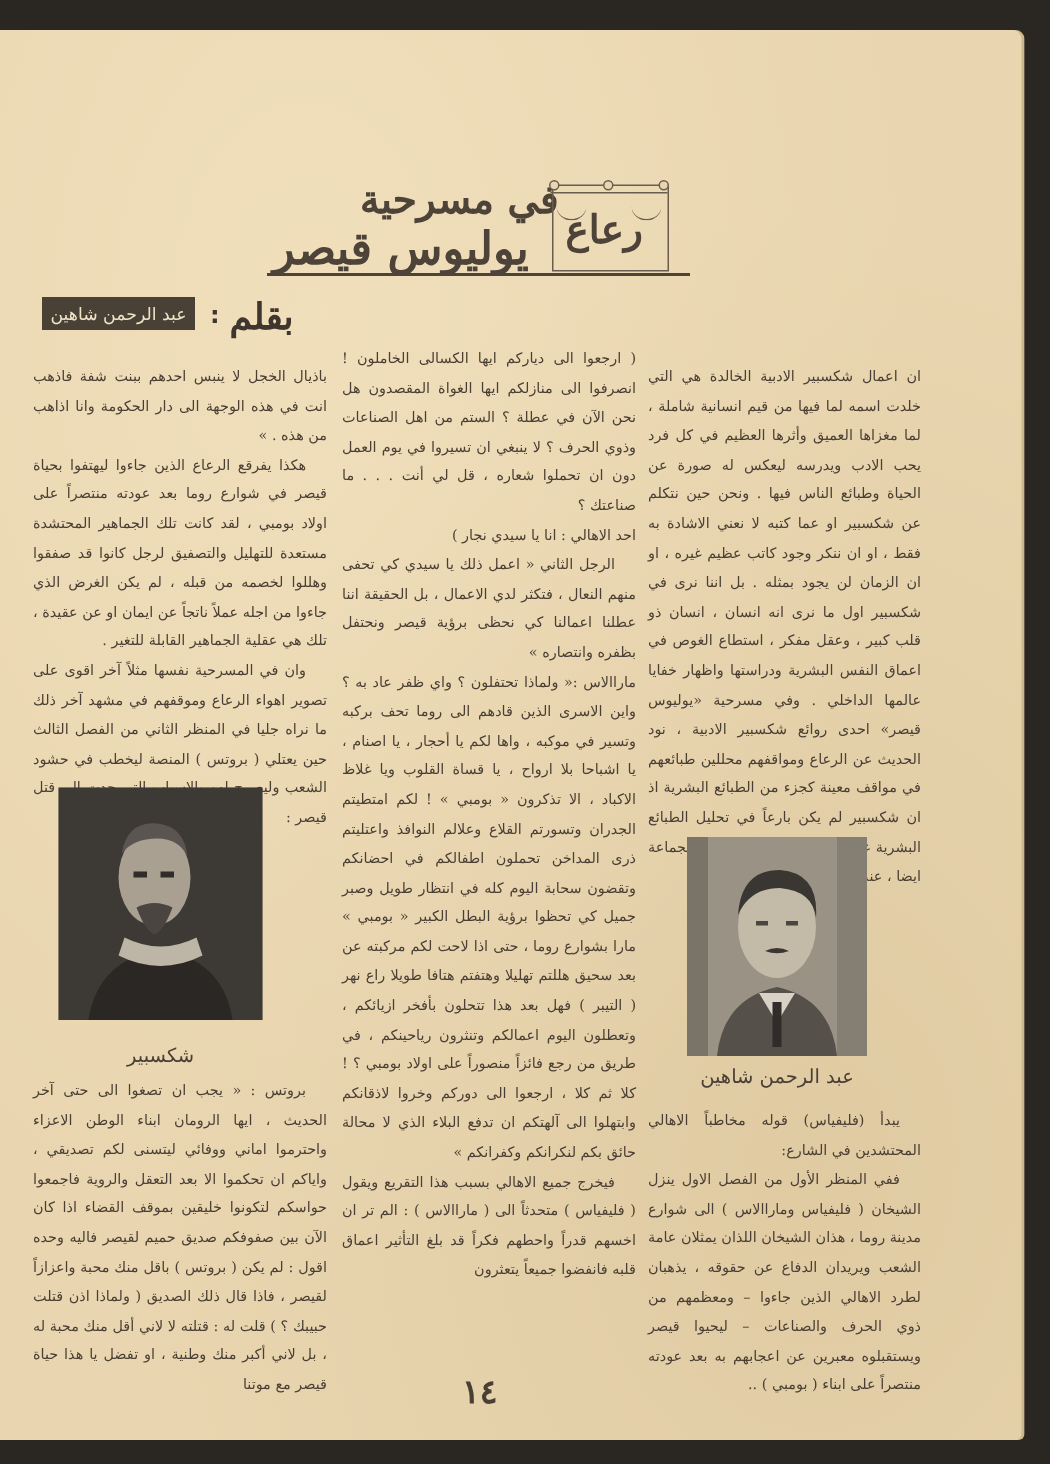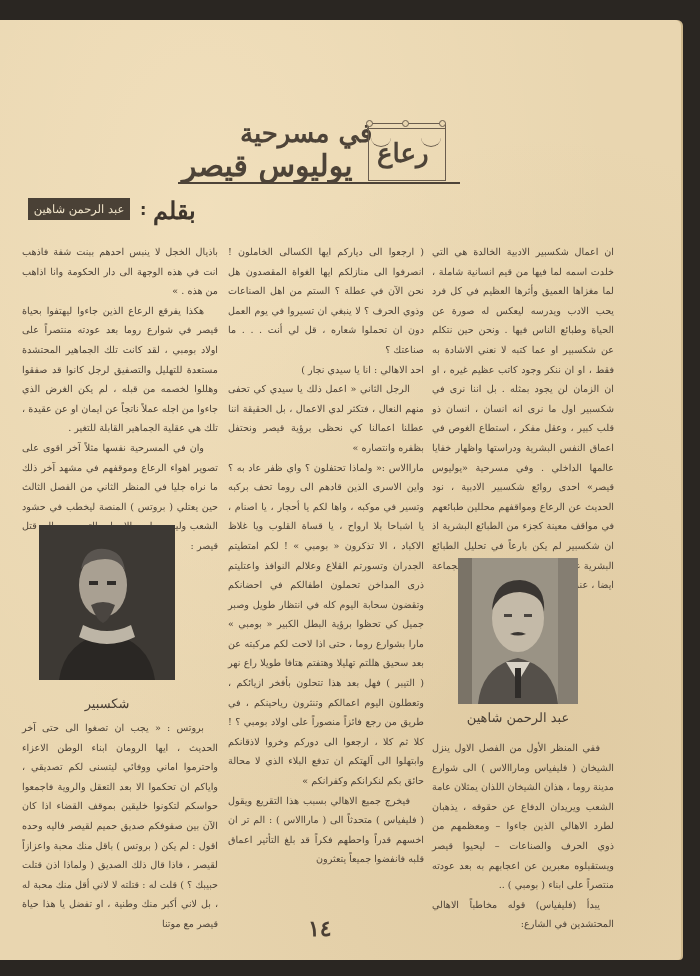--- a/index.html
+++ b/index.html
@@ -82,25 +82,25 @@
       <ellipse cx="60" cy="60" rx="26" ry="34" fill="#c4baa8"></ellipse>
       <path d="M34 52 Q36 22 62 22 Q88 24 86 54 Q84 36 62 34 Q42 34 34 52 Z" fill="#3a3632"></path>
       <rect x="46" y="56" width="8" height="3" fill="#4a4540"></rect>
       <rect x="66" y="56" width="8" height="3" fill="#4a4540"></rect>
       <path d="M52 76 Q60 72 68 76 Q60 79 52 76 Z" fill="#3a3632"></path>
     </svg>
   </div>
   <div class="caption" style="left:458px; top:690px; width:120px;">عبد الرحمن شاهين</div>
 
   <div class="col text" style="left:432px; top:718px; width:182px;">
+    <p class="indent">يبدأ (فليفياس) قوله مخاطباً الاهالي المحتشدين في الشارع:</p>
     <p class="indent">ففي المنظر الأول من الفصل الاول ينزل الشيخان ( فليفياس وماراالاس ) الى شوارع مدينة روما ، هذان الشيخان اللذان يمثلان عامة الشعب ويريدان الدفاع عن حقوقه ، يذهبان لطرد الاهالي الذين جاءوا – ومعظمهم من ذوي الحرف والصناعات – ليحيوا قيصر ويستقبلوه معبرين عن اعجابهم به بعد عودته منتصراً على ابناء ( بومبي ) ..</p>
-    <p class="indent">يبدأ (فليفياس) قوله مخاطباً الاهالي المحتشدين في الشارع:</p>
   </div>
 
-  <div class="col text" style="left:228px; top:222px; width:196px;">
+  <div class="col text" style="left:228px; top:210px; width:196px;">
     <p>( ارجعوا الى دياركم ايها الكسالى الخاملون ! انصرفوا الى منازلكم ايها الغواة المقصدون هل نحن الآن في عطلة ؟ الستم من اهل الصناعات وذوي الحرف ؟ لا ينبغي ان تسيروا في يوم العمل دون ان تحملوا شعاره ، قل لي أنت . . . ما صناعتك ؟</p>
     <p>احد الاهالي : انا يا سيدي نجار )</p>
     <p class="indent">الرجل الثاني « اعمل ذلك يا سيدي كي تحفى منهم النعال ، فتكثر لدي الاعمال ، بل الحقيقة اننا عطلنا اعمالنا كي نحظى برؤية قيصر ونحتفل بظفره وانتصاره »</p>
     <p>ماراالاس :« ولماذا تحتفلون ؟ واي ظفر عاد به ؟ واين الاسرى الذين قادهم الى روما تحف بركبه وتسير في موكبه ، واها لكم يا أحجار ، يا اصنام ، يا اشباحا بلا ارواح ، يا قساة القلوب ويا غلاظ الاكباد ، الا تذكرون « بومبي » ! لكم امتطيتم الجدران وتسورتم القلاع وعلالم النوافذ واعتليتم ذرى المداخن تحملون اطفالكم في احضانكم وتقضون سحابة اليوم كله في انتظار طويل وصبر جميل كي تحظوا برؤية البطل الكبير « بومبي » مارا بشوارع روما ، حتى اذا لاحت لكم مركبته عن بعد سحيق هللتم تهليلا وهتفتم هتافا طويلا راع نهر ( التيبر ) فهل بعد هذا تتحلون بأفخر ازيائكم ، وتعطلون اليوم اعمالكم وتنثرون رياحينكم ، في طريق من رجع فائزاً منصوراً على اولاد بومبي ؟ ! كلا ثم كلا ، ارجعوا الى دوركم وخروا لاذقانكم وابتهلوا الى آلهتكم ان تدفع البلاء الذي لا محالة حائق بكم لنكرانكم وكفرانكم »</p>
     <p class="indent">فيخرج جميع الاهالي بسبب هذا التقريع ويقول ( فليفياس ) متحدثاً الى ( ماراالاس ) : الم تر ان اخسهم قدراً واحطهم فكراً قد بلغ التأثير اعماق قلبه فانفضوا جميعاً يتعثرون</p>
   </div>
 
   <div class="col text" style="left:22px; top:222px; width:196px;">
     <p>باذيال الخجل لا ينبس احدهم ببنت شفة فاذهب انت في هذه الوجهة الى دار الحكومة وانا اذاهب من هذه . »</p>
     <p class="indent">هكذا يفرقع الرعاع الذين جاءوا ليهتفوا بحياة قيصر في شوارع روما بعد عودته منتصراً على اولاد بومبي ، لقد كانت تلك الجماهير المحتشدة مستعدة للتهليل والتصفيق لرجل كانوا قد صفقوا وهللوا لخصمه من قبله ، لم يكن الغرض الذي جاءوا من اجله عملاً ناتجاً عن ايمان او عن عقيدة ، تلك هي عقلية الجماهير القابلة للتغير .</p>

